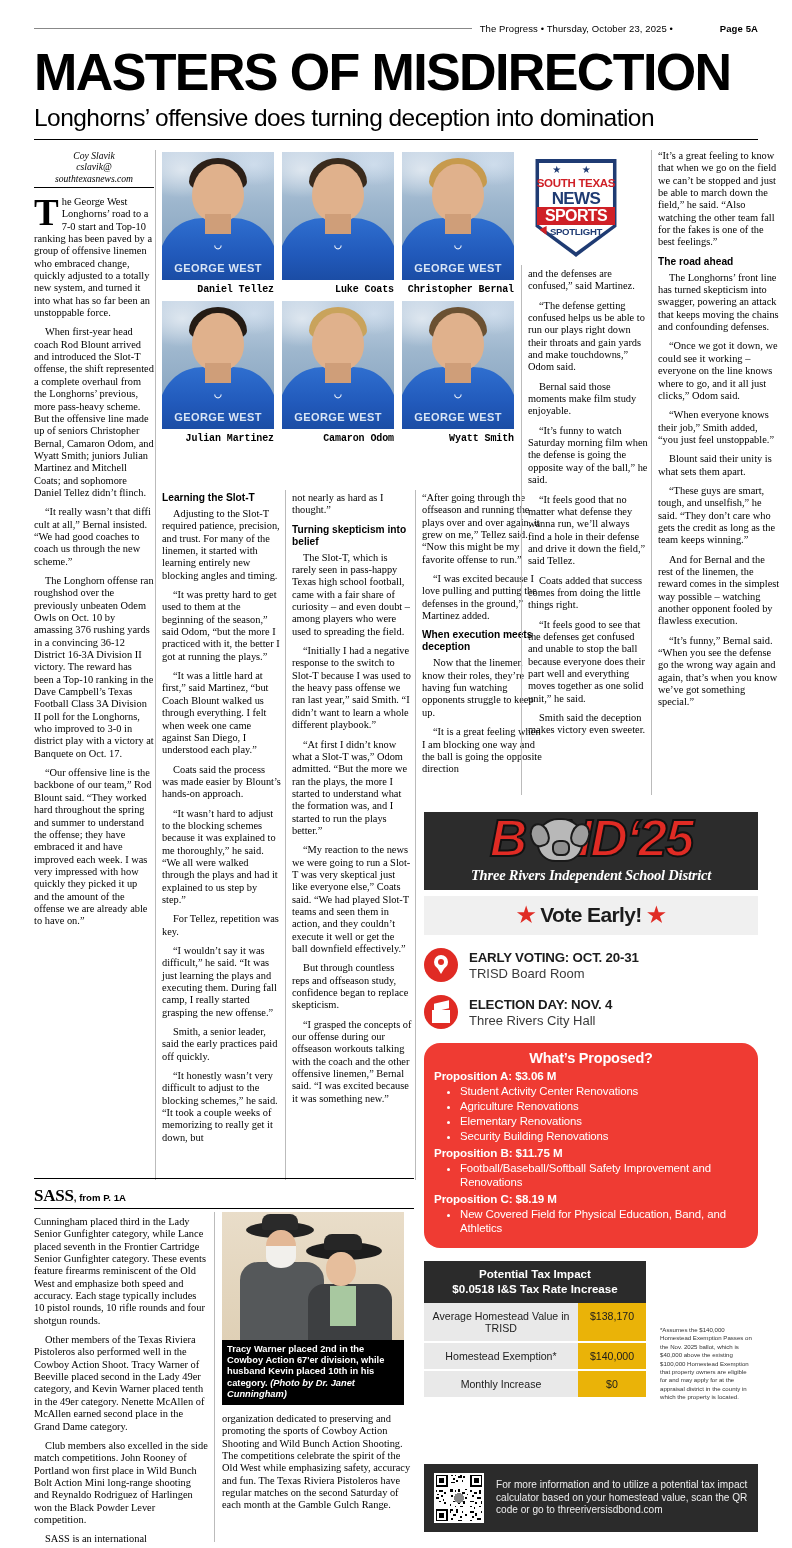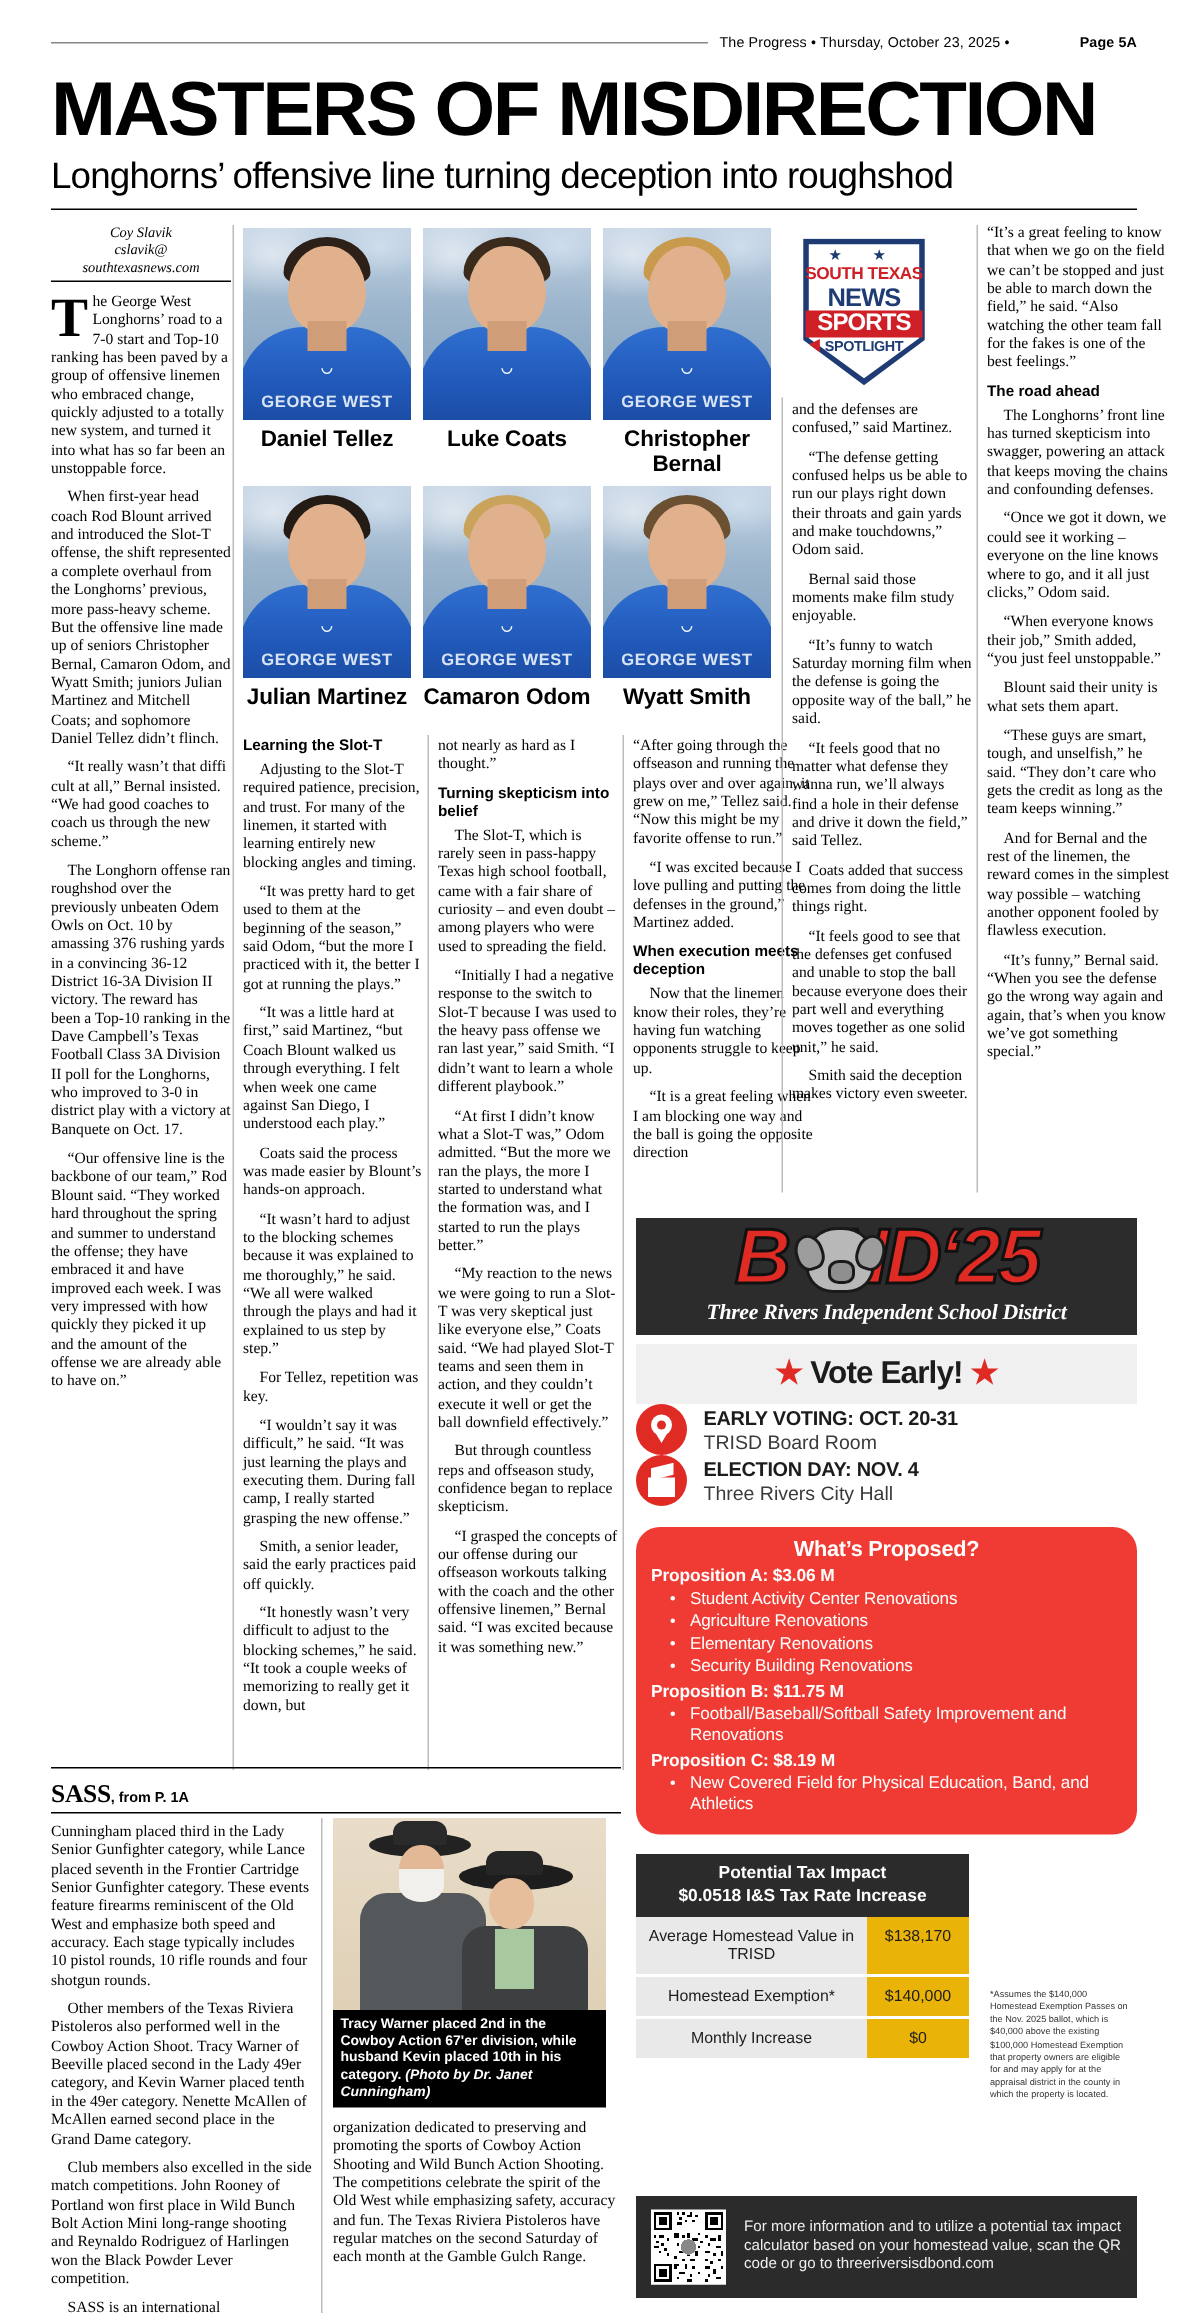--- a/index.html
+++ b/index.html
@@ -100,22 +100,22 @@
   .pimg .ua {
     position:absolute; left:50%; bottom:30px; transform:translateX(-50%);
     color:#fff; font-family:"Liberation Sans",sans-serif; font-weight:700; font-size:9px;
   }
   .pimg .gw {
     position:absolute; left:50%; bottom:6px; transform:translateX(-50%);
     color:#e8f1fb; font-family:"Liberation Sans",sans-serif; font-weight:700;
     font-size:11px; letter-spacing:.4px; white-space:nowrap; opacity:.92;
   }
   .pcap {
-    text-align: center; font-family: Liberation Sans, sans-serif;
-    font-weight: 700; font-size: 15px; padding-top: 4px; letter-spacing:-.1px;
+    text-align: right; font-family: Liberation Mono, monospace;
+    font-weight: 700; font-size: 10px; padding-top: 4px; letter-spacing:-.1px;
   }
 
   
   .spotlight {
     position: absolute; left: 524px; top: 152px; width: 104px; height: 112px;
     background: #fff; display:flex; align-items:center; justify-content:center;
   }
   .badge {
     width: 92px; height: 104px; position: relative;
     background: #1f3b73;
@@ -217,21 +217,21 @@
     position:absolute; left:0; right:0; bottom:6px; text-align:center;
     color:#fff; font-family:"Liberation Serif", serif; font-style:italic;
     font-weight:700; font-size:14.5px; letter-spacing:-.2px;
   }
   .votebar {
     background:#f0f0f0; padding:7px 0 8px 0; text-align:center; margin-top:6px;
     font-family:"Liberation Sans",sans-serif; font-weight:700; font-size:21px;
     color:#1c1c1c; letter-spacing:-.6px;
   }
   .star { color:#e02b24; font-size:21px; }
-  .votingrow { display:flex; align-items:center; gap:11px; }
+  .votingrow { display:flex; align-items:center; gap:11px; margin-top:13px; }
   .vicon {
     width:34px; height:34px; border-radius:50%; background:#e02b24;
     position:relative; flex:0 0 34px;
   }
   .vicon .pin {
     position:absolute; left:50%; top:7px; transform:translateX(-50%);
     width:14px; height:14px; border-radius:50% 50% 50% 50%; background:#fff;
   }
   .vicon .pin:after {
     content:""; position:absolute; left:50%; top:9px; transform:translateX(-50%);
@@ -290,21 +290,21 @@
     <div class="info">
       <span>The Progress</span>
       <span>•</span>
       <span>Thursday, October 23, 2025</span>
       <span>•</span>
       <b>Page 5A</b>
     </div>
   </div>
 
   <div class="headline">MASTERS OF MISDIRECTION</div>
-  <div class="subhead">Longhorns’ offensive line turning deception into roughshod</div>
+  <div class="subhead">Longhorns’ offensive does turning deception into domination</div>
   <div class="rule-under-head"></div>
 
   <div class="byline">
     <div>Coy Slavik</div>
     <div>cslavik@</div>
     <div>southtexasnews.com</div>
     <div class="rule"></div>
   </div>
 
   <div class="col" id="c1" style="left:34px; top:196px; width:120px;">

